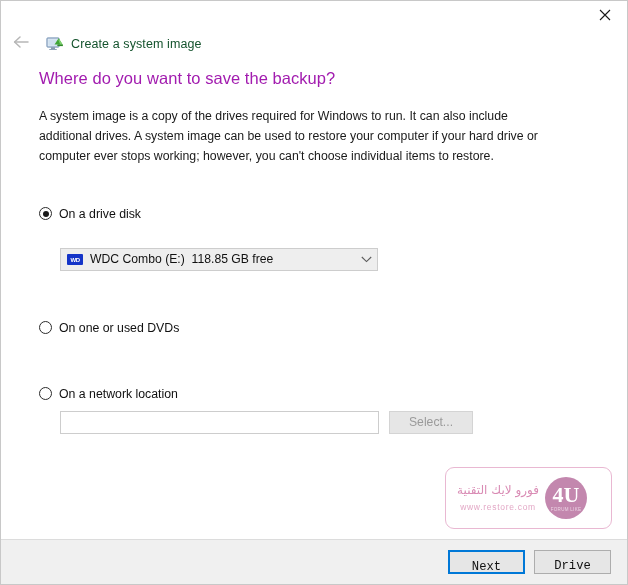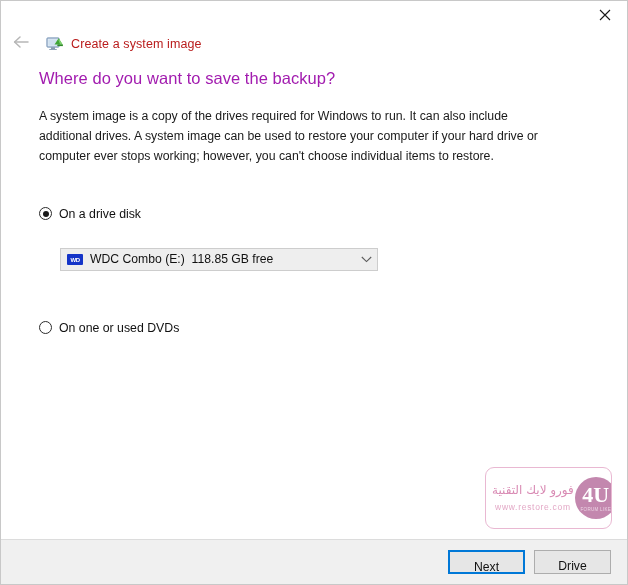--- a/index.html
+++ b/index.html
@@ -60,21 +60,21 @@
   }
   .app-icon {
     width: 18px; height: 18px;
     margin-left: 13px;
     margin-right: 7px;
     position: relative;
     flex: 0 0 18px;
   }
   .app-title {
     font-size: 12.5px;
-    color: #b91c1c;
+    color: #14532d;
     letter-spacing: 0.1px;
   }
 
   
   .content {
     flex: 1 1 auto;
     position: relative;
     padding: 0 38px;
     background: #ffffff;
   }
@@ -211,21 +211,21 @@
     font-family: "Liberation Sans", sans-serif;
     font-size: 12.2px;
     cursor: default;
   }
 
   
   .watermark {
     position: absolute;
     right: 15px;
     bottom: 10px;
-    width: 127px;
+    width: 167px;
     height: 62px;
     border: 1px solid #e9b8d2;
     border-radius: 9px;
     background: #ffffff;
     display: flex;
     align-items: center;
     justify-content: flex-start;
     padding-left: 6px;
     overflow: hidden;
     margin-left: 15px;
@@ -287,21 +287,21 @@
     border-top: 1px solid #dcdcdc;
     display: flex;
     align-items: center;
     justify-content: flex-end;
     padding-right: 16px;
     gap: 9px;
   }
   .btn {
     height: 24px;
     min-width: 77px;
-    font-family: Liberation Sans, sans-serif;
+    font-family: Liberation Mono, monospace;
     font-size: 12.2px;
     color: #111111;
     background: #e6e6e6;
     border: 1px solid #adadad;
     cursor: default;
     padding: 8px 10px;
   }
   .btn.primary {
     border: 2px solid #0078d7;
     background: #e6e6e6;
@@ -371,20 +371,30 @@
       </div>
     </div>
 
     <div class="option-group opt-dvd">
       <div class="radio-line">
         <span class="radio"></span>
         <span class="radio-label">On one or used DVDs</span>
       </div>
     </div>
 
+    <div class="option-group opt-net">
+      <div class="radio-line">
+        <span class="radio"></span>
+        <span class="radio-label">On a network location</span>
+      </div>
+      <div class="net-row">
+        <input class="net-input" type="text" value="" style="">
+        <button class="select-btn">Select...</button>
+      </div>
+    </div>
 
     <div class="watermark">
       <div class="wm-left">
         <div class="wm-arabic">فورو لايك التقنية</div>
         <div class="wm-url">www.restore.com</div>
       </div>
       <div class="wm-badge">
         <div class="wm-badge-text">4U</div>
         <div class="wm-badge-sub">FORUM  LIKE</div>
       </div>

